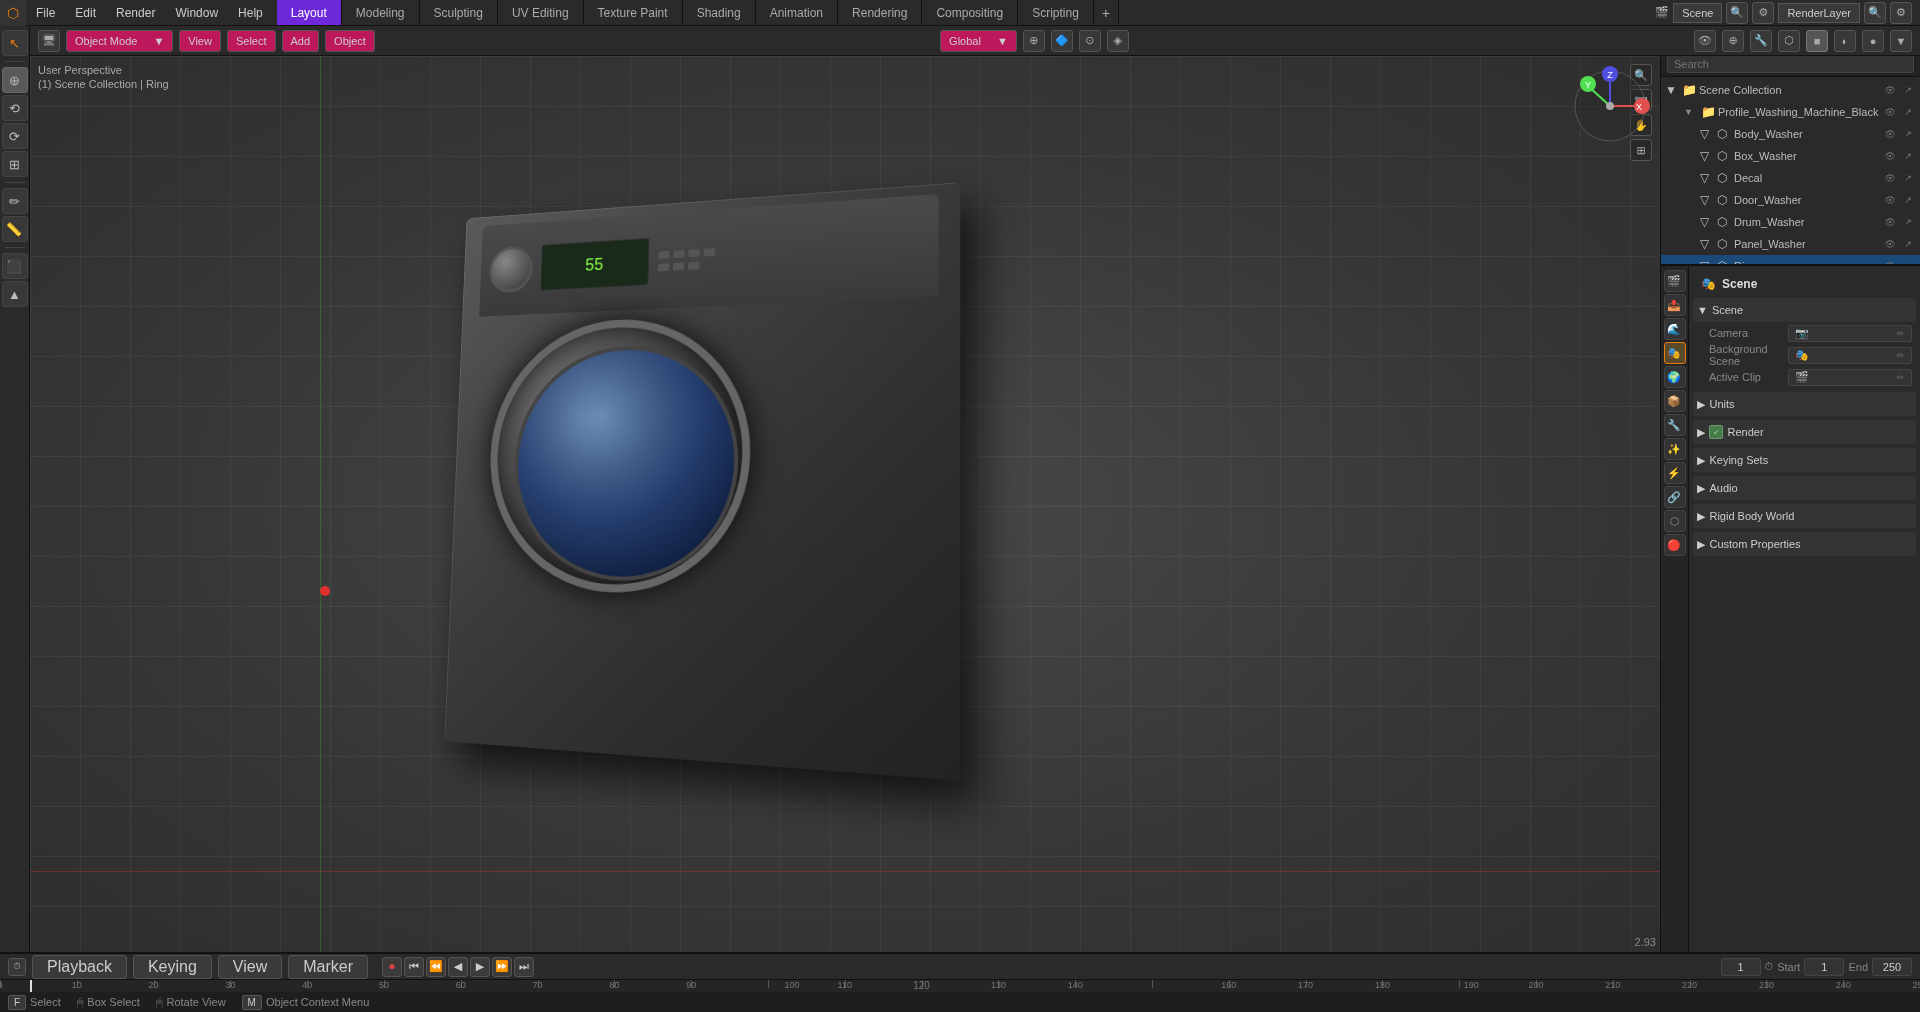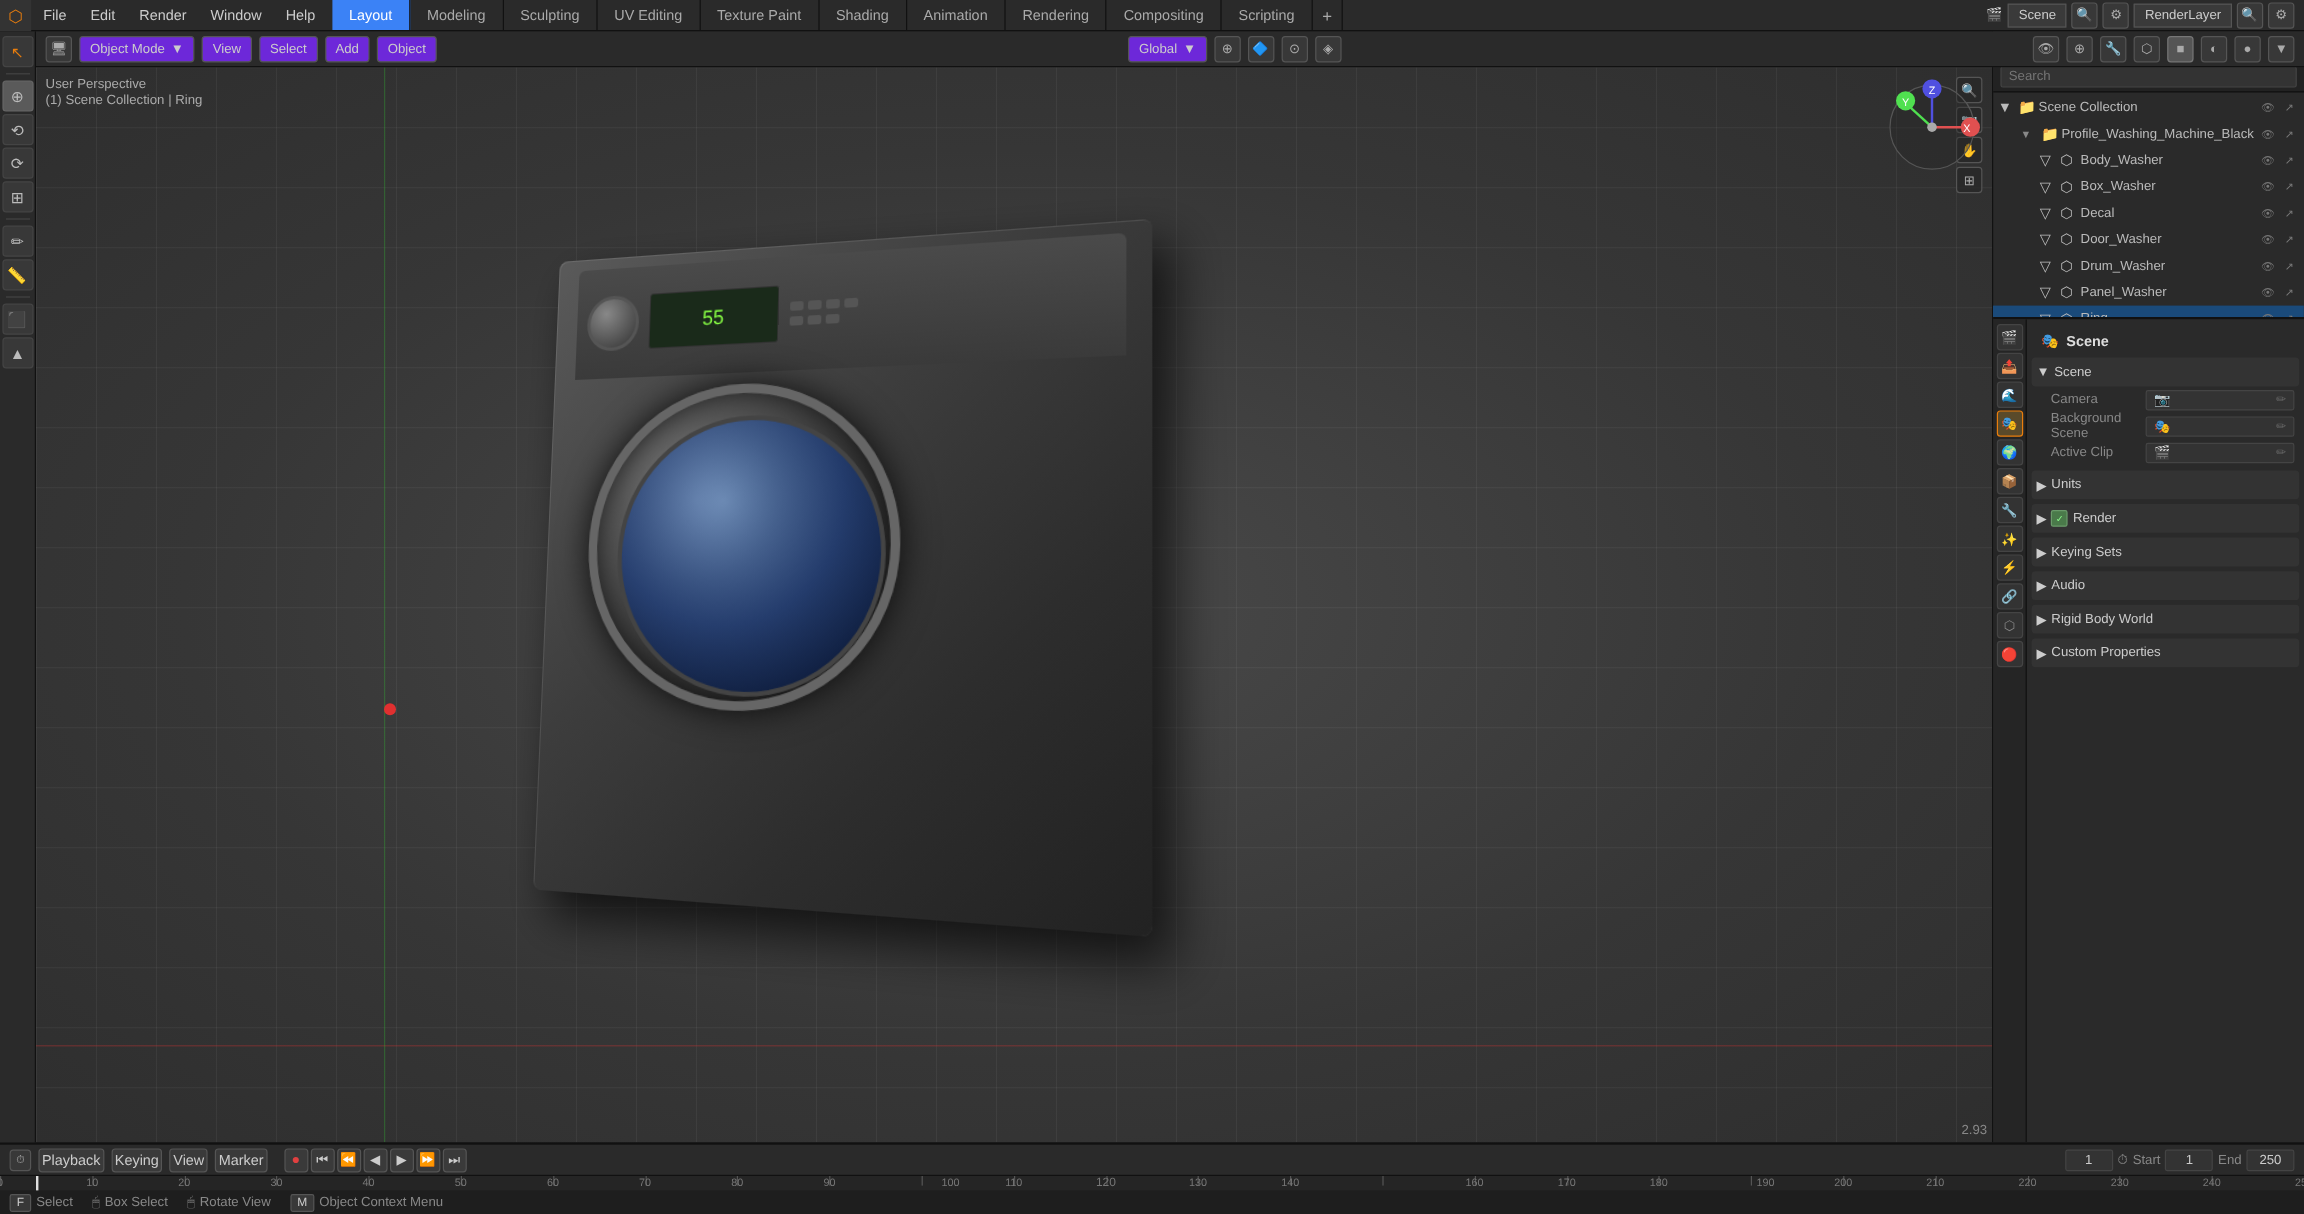--- a/index.html
+++ b/index.html
@@ -57,21 +57,21 @@
     .workspace-tab {
       padding: 0 14px;
       height: 100%;
       display: flex; align-items: center;
       cursor: pointer;
       color: #aaa;
       font-size: 12px;
       border-right: 1px solid #111;
     }
     .workspace-tab.active {
-      background: #3b82f6;
+      background: #6d28d9;
       color: #fff;
     }
     .top-right-controls {
       margin-left: auto;
       display: flex;
       align-items: center;
       height: 100%;
       gap: 4px;
       padding-right: 8px;
     }
@@ -125,27 +125,27 @@
       height: 30px;
       background: #2a2a2a;
       display: flex;
       align-items: center;
       padding: 0 8px;
       gap: 6px;
       border-bottom: 1px solid #111;
       z-index: 50;
     }
     .header-dropdown {
-      background: #6d28d9;
+      background: #be185d;
       border: 1px solid #555;
       color: #ccc;
       font-size: 11px;
       padding: 2px 8px;
       height: 22px;
-      display: flex; align-items: center; gap: 5px;
+      display: flex; align-items: center; gap: 16px;
       cursor: pointer;
       border-radius: 3px;
     }
     .header-icon-btn {
       width: 22px; height: 22px;
       background: #383838;
       border: 1px solid #555;
       border-radius: 3px;
       display: flex; align-items: center; justify-content: center;
       cursor: pointer;
@@ -478,25 +478,25 @@
     .timeline-header {
       height: 26px;
       background: #2a2a2a;
       display: flex;
       align-items: center;
       padding: 0 8px;
       gap: 6px;
       border-bottom: 1px solid #111;
     }
     .timeline-tab {
-      padding: 2px 2px;
+      padding: 2px 14px;
       background: #3a3a3a;
       border: 1px solid #555;
       border-radius: 3px;
-      font-size: 12px;
+      font-size: 16px;
       color: #ccc;
       cursor: pointer;
     }
     .play-btn {
       width: 20px; height: 20px;
       background: #3a3a3a;
       border: 1px solid #555;
       border-radius: 3px;
       display: flex; align-items: center; justify-content: center;
       cursor: pointer;

